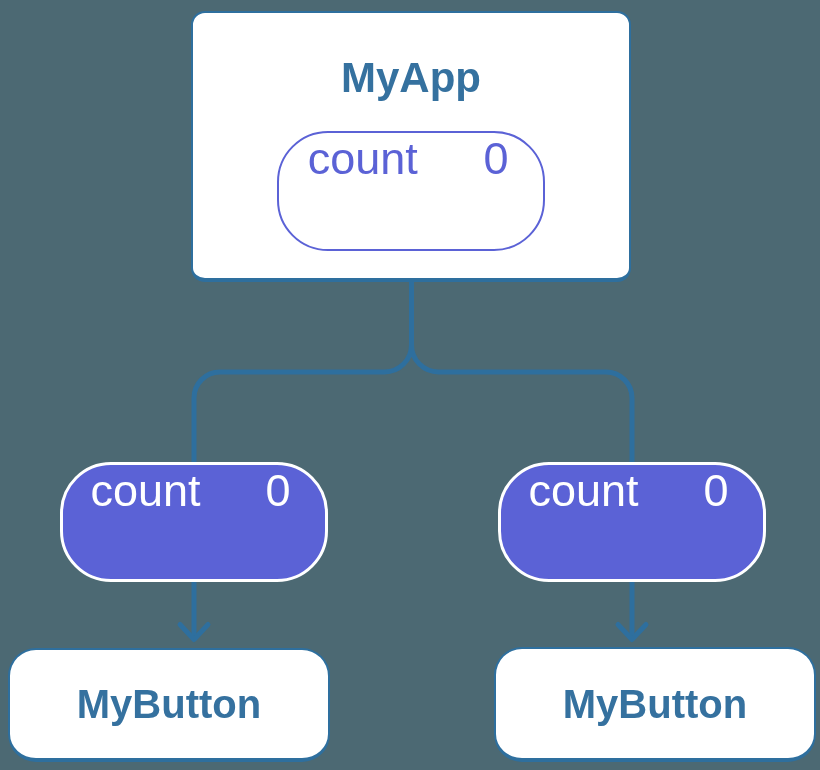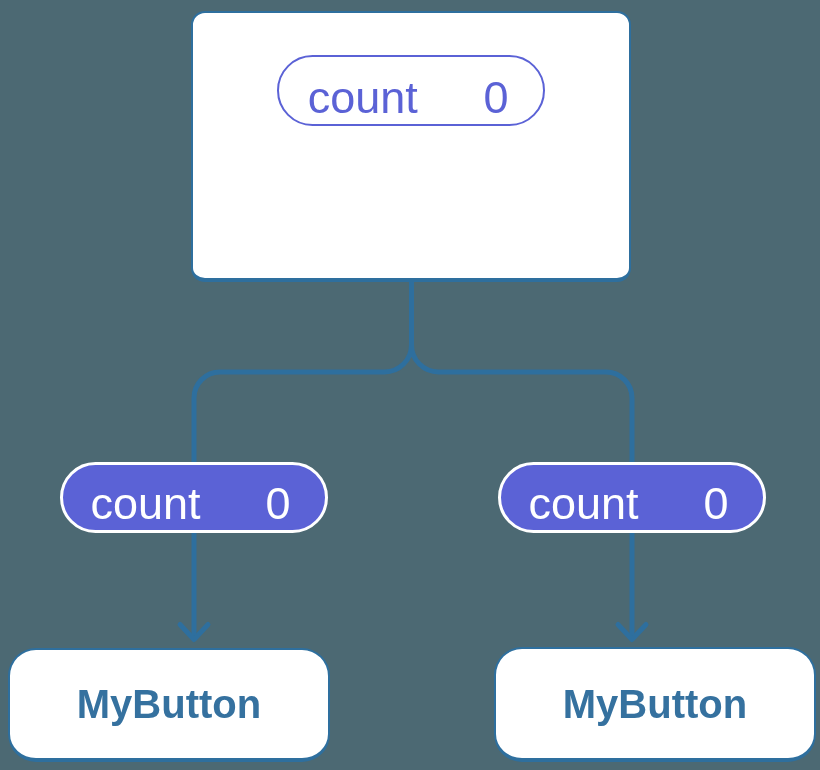--- a/index.html
+++ b/index.html
@@ -65,23 +65,23 @@
   .node-title {
     color: var(--node-title);
     font-weight: bold;
     line-height: 1.1;
     white-space: nowrap;
   }
   .node-root .node-title { font-size: 42px; }
   .node-leaf .node-title { font-size: 40px; }
   .pill {
     display: flex;
-    align-items: flex-end;
+    align-items: flex-start;
     width: 268px;
-    height: 71px;
+    height: 120px;
     border-radius: 51px;
     overflow: hidden;
     flex-shrink: 0;
   }
   .pill-outline {
     background: var(--node-fill);
     border: 2.5px solid var(--pill-accent);
     color: var(--pill-accent);
   }
   .pill-filled {
@@ -122,20 +122,21 @@
              A27 27 0 0 1 384.5 372 L220 372
              A26 26 0 0 0 194 398 L194 638
              M411.5 345
              A27 27 0 0 0 438.5 372 L606 372
              A26 26 0 0 1 632 398 L632 638"></path>
     <path class="arrowhead" d="M180 624.5 L194 639.5 L208 624.5"></path>
     <path class="arrowhead" d="M618 624.5 L632 639.5 L646 624.5"></path>
   </svg>
 
   <div class="node node-root">
+    <div class="node-title">MyApp</div>
     <div class="pill pill-outline">
       <div class="pill-name">count</div>
       <div class="pill-divider"></div>
       <div class="pill-value">0</div>
     </div>
   </div>
 
   <div class="pill pill-filled pos-left">
     <div class="pill-name">count</div>
     <div class="pill-divider"></div>

